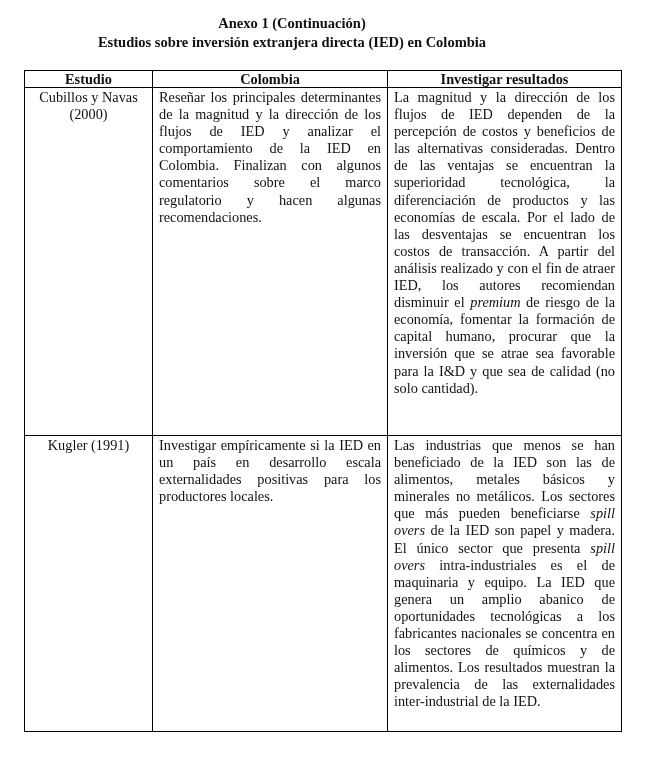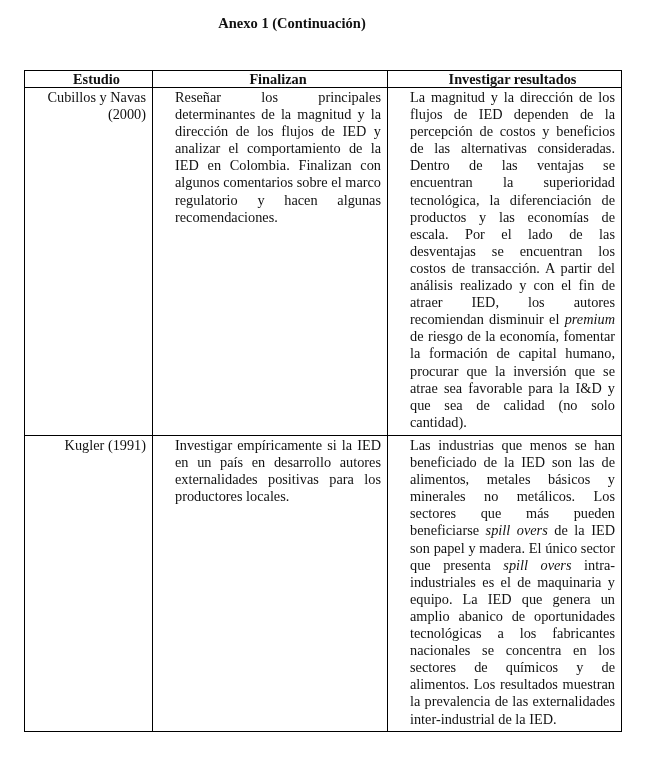--- a/index.html
+++ b/index.html
@@ -35,67 +35,68 @@
       width: 597px;
       font-size: 14.3px;
       line-height: 17.1px;
     }
     table.ied col.c1 { width: 128px; }
     table.ied col.c2 { width: 235px; }
     table.ied col.c3 { width: 234px; }
     table.ied th, table.ied td {
       border: 1.5px solid #000;
       vertical-align: top;
-      padding: 0 6px 0 22px;
+      padding: 0 6px 0 6px;
     }
     table.ied th {
       font-weight: bold;
       text-align: center;
       height: 16px;
       line-height: 16px;
       padding-top: 0;
       padding-bottom: 0;
     }
     table.ied td {
       padding-top: 1px;
       padding-bottom: 1px;
     }
     td.just {
       text-align: justify;
     }
-    td.left { text-align: right; }
+    td.left { text-align: center; }
     .row1 td { height: 345px; }
     .row2 td { height: 293px; }
     em { font-style: italic; font-family: Liberation Serif, serif; }
   </style>
 </head>
 <body>
 
 <div class="title-block">
   <div>Anexo 1 (Continuación)</div>
+  <div>Estudios sobre inversión extranjera directa (IED) en Colombia</div>
 </div>
 
 <table class="ied">
   <colgroup>
     <col class="c1">
       <col class="c2">
       <col class="c3">
   </colgroup>
   <thead>
     <tr>
       <th>Estudio</th>
-      <th>Finalizan</th>
+      <th>Colombia</th>
       <th>Investigar resultados</th>
     </tr>
   </thead>
   <tbody>
     <tr class="row1">
       <td class="left">Cubillos y Navas (2000)</td>
       <td class="just">Reseñar los principales determinantes de la magnitud y la dirección de los flujos de IED y analizar el comportamiento de la IED en Colombia. Finalizan con algunos comentarios sobre el marco regulatorio y hacen algunas recomendaciones.</td>
       <td class="just"><span>La magnitud y la dirección de los flujos de IED dependen de la percepción de costos y beneficios de las alternativas consideradas. Dentro de las ventajas se encuentran la superioridad tecnológica, la diferenciación de productos y las economías de escala. Por el lado de las desventajas se encuentran los costos de transacción. A partir del análisis realizado y con el fin de atraer IED, los autores recomiendan disminuir el </span><em>premium</em><span> de riesgo de la economía, fomentar la formación de capital humano, procurar que la inversión que se atrae sea favorable para la I&amp;D y que sea de calidad (no solo cantidad).</span></td>
     </tr>
     <tr class="row2">
       <td class="left">Kugler (1991)</td>
-      <td class="just">Investigar empíricamente si la IED en un país en desarrollo autores externalidades positivas para los productores locales.</td>
+      <td class="just">Investigar empíricamente si la IED en un país en desarrollo escala externalidades positivas para los productores locales.</td>
       <td class="just"><span>Las industrias que menos se han beneficiado de la IED son las de alimentos, metales básicos y minerales no metálicos. Los sectores que más pueden beneficiarse </span><em>spill overs</em><span> de la IED son papel y madera. El único sector que presenta </span><em>spill overs</em><span> intra-industriales es el de maquinaria y equipo. La IED que genera un amplio abanico de oportunidades tecnológicas a los fabricantes nacionales se concentra en los sectores de químicos y de alimentos. Los resultados muestran la prevalencia de las externalidades inter-industrial de la IED.</span></td>
     </tr>
   </tbody>
 </table>
 
 </body></html>

